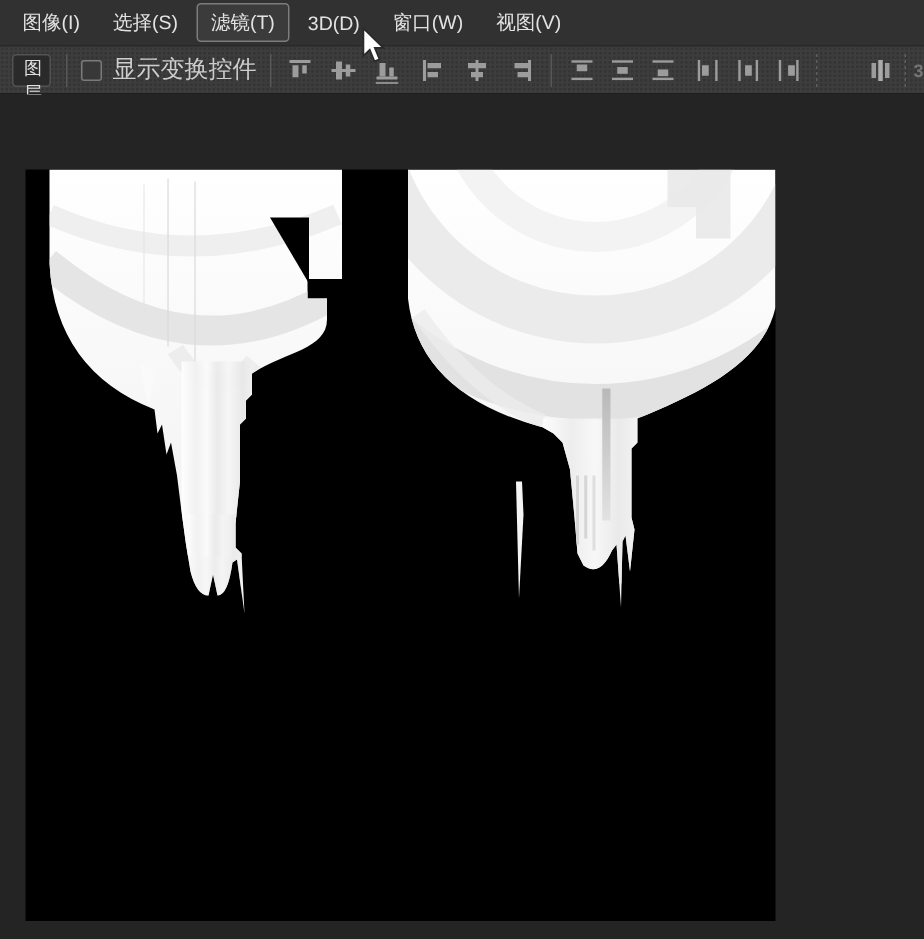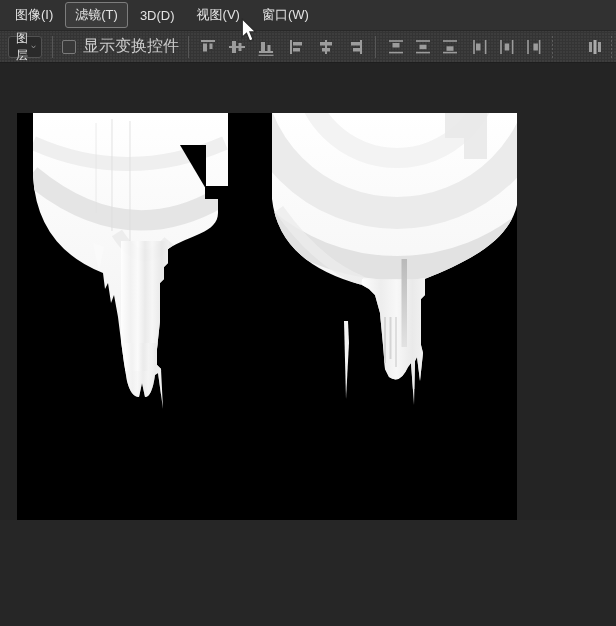--- a/index.html
+++ b/index.html
@@ -1,31 +1,31 @@
 <!DOCTYPE html>
 <html><head>
 <meta charset="utf-8">
 <style>
   html,body{margin:0;padding:0;background:#262626;}
-  .app{position:relative;width:616px;height:520px;overflow:hidden;
+  .app{position:relative;width:616px;height:626px;overflow:hidden;
        font-family:"Liberation Sans",sans-serif;background:#262626;-webkit-font-smoothing:antialiased;}
 
   
   .menubar{height:30px;background:#313131;display:flex;align-items:center;padding-left:4px;}
   .menu-item{color:#e3e3e3;font-size:13px;padding:3px 9px;margin:0 1px;border:1px solid transparent;
              border-radius:3px;white-space:nowrap;cursor:default;}
   .menu-item.active{border-color:#7d7d7d;background:rgba(255,255,255,0.05);}
 
   
   .optionsbar{height:31px;background-color:#3d3d3d;border-top:1px solid #282828;border-bottom:1px solid #1e1e1e;
               display:flex;align-items:center;
               background-image:radial-gradient(rgba(0,0,0,0.14) 1px,transparent 1.1px);
               background-size:3px 3px;}
   .dropdown{margin-left:8px;width:54px;height:20px;background:#2a2a2a;border:1px solid #525252;border-radius:3px;
-            display:flex;align-items:center;justify-content:space-between;padding:0 5px 0 7px;}
+            display:flex;align-items:center;justify-content:space-between;padding:0 5px 0 7px;flex-direction:column;}
   .dropdown .val{color:#e0e0e0;font-size:12px;}
   .vdiv{width:1px;height:22px;background:#575757;flex:0 0 auto;}
   .vdiv.dashed{background:repeating-linear-gradient(to bottom,#5d5d5d 0 2px,transparent 2px 4px);}
   .checkbox{width:12px;height:12px;border:1px solid #7a7a7a;border-radius:2px;background:#383838;flex:0 0 auto;}
   .cb-label{color:#cdcdcd;font-size:16px;margin-left:7px;white-space:nowrap;}
   .icon-btn{width:22px;height:22px;display:flex;align-items:center;justify-content:center;flex:0 0 auto;border-radius:2px;}
   .label-3d{color:#757575;font-size:12px;font-weight:bold;margin-left:5px;}
 
   
   .workspace{position:relative;height:563px;background:#242424;}
@@ -35,24 +35,25 @@
   
   .cursor{position:absolute;left:241px;top:18px;z-index:50;pointer-events:none;}
 </style>
 </head>
 <body>
 
 <div class="app">
 
   <div class="menubar">
     <div class="menu-item">图像(I)</div>
+    <div class="menu-item">选择(S)</div>
     <div class="menu-item active">滤镜(T)</div>
     <div class="menu-item">3D(D)</div>
+    <div class="menu-item">窗口(W)</div>
     <div class="menu-item">视图(V)</div>
-    <div class="menu-item">窗口(W)</div>
   </div>
 
   <div class="optionsbar">
 
     <div class="dropdown">
       <span class="val">图层</span>
       <svg width="8" height="6" viewBox="0 0 8 6">
         <polyline points="1,1 4,4.5 7,1" fill="none" stroke="#9a9a9a" stroke-width="1.4"></polyline>
       </svg>
     </div>

